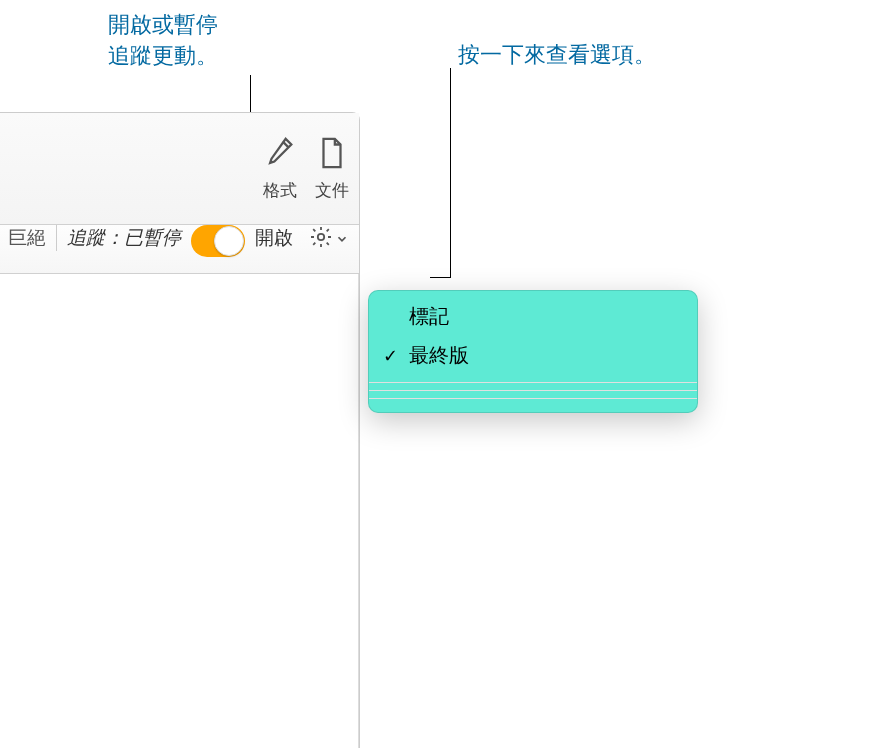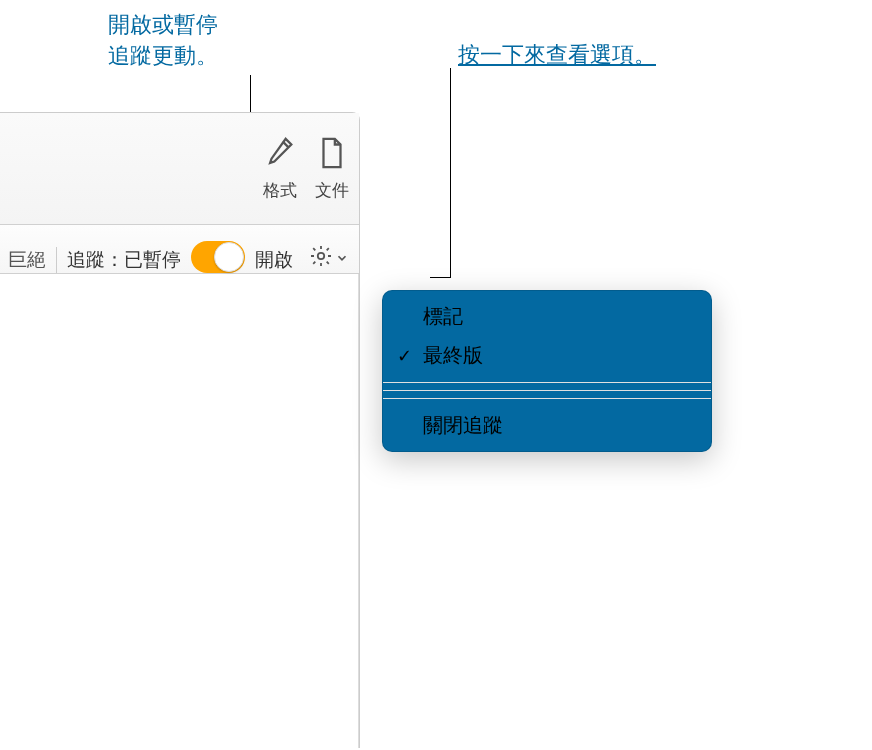--- a/index.html
+++ b/index.html
@@ -12,21 +12,21 @@
       overflow: hidden;
     }
     
     .callout {
       position: absolute;
       font-size: 22px;
       color: #0369a1;
       line-height: 1.4;
     }
     .callout-1 { top: 10px; left: 108px; }
-    .callout-2 { top: 40px; left: 458px; text-decoration: underline; }
+    .callout-2 { top: 40px; left: 458px; }
     
     .callout-line {
       position: absolute;
       background: #000;
     }
     .line-1 { top: 75px; left: 250px; width: 1px; height: 170px; }
     .line-2 { top: 68px; left: 450px; width: 1px; height: 210px; }
     .line-2-h { top: 277px; left: 430px; width: 20px; height: 1px; }
     
     .app-window {
@@ -62,34 +62,34 @@
       color: #444;
       font-size: 17px;
     }
     .toolbar-btn svg { width: 34px; height: 34px; }
     
     .review-bar {
       height: 49px;
       background: linear-gradient(#fdfdfd, #f6f6f6);
       border-bottom: 1px solid #d0d0d0;
       display: flex;
-      align-items: flex-end;
+      align-items: flex-start;
       padding: 0 8px;
       font-size: 19px;
       color: #333;
       gap: 10px;
     }
     
     .review-bar .reject-partial {
       color: #555;
       padding-right: 10px;
       border-right: 1px solid #ccc;
     }
     
-    .track-label { color: #333; }
+    .track-label { color: #333; font-style: italic; }
     
     .toggle {
       width: 54px;
       height: 32px;
       background: #ffa500;
       border-radius: 16px;
       position: relative;
       flex-shrink: 0;
     }
     .toggle-knob {
@@ -118,23 +118,23 @@
     
     .doc-area {
       height: calc(100% - 161px);
       background: #fff;
       border-right: 1px solid #ddd;
     }
     
     .dropdown-menu {
       position: absolute;
       top: 290px;
-      left: 382px;
+      left: 368px;
       width: 330px;
-      background: #0369a1;
+      background: #5eead4;
       border: 1px solid rgba(0,0,0,0.12);
       border-radius: 10px;
       box-shadow: 0 8px 30px rgba(0,0,0,0.22);
       padding: 6px 0;
       font-size: 20px;
     }
     
     .menu-item {
       padding: 6px 18px 6px 40px;
       display: flex;
@@ -229,16 +229,13 @@
   <div class="menu-item">
     <span>標記</span>
   </div>
   <div class="menu-item">
     <span class="menu-check">✓</span>
     <span>最終版</span>
   </div>
   <div class="menu-sep"></div>
   <div class="menu-sep"></div>
   <div class="menu-sep"></div>
-  <div class="menu-item">
-    <span>關閉追蹤</span>
-  </div>
 </div>
 
 </body></html>

